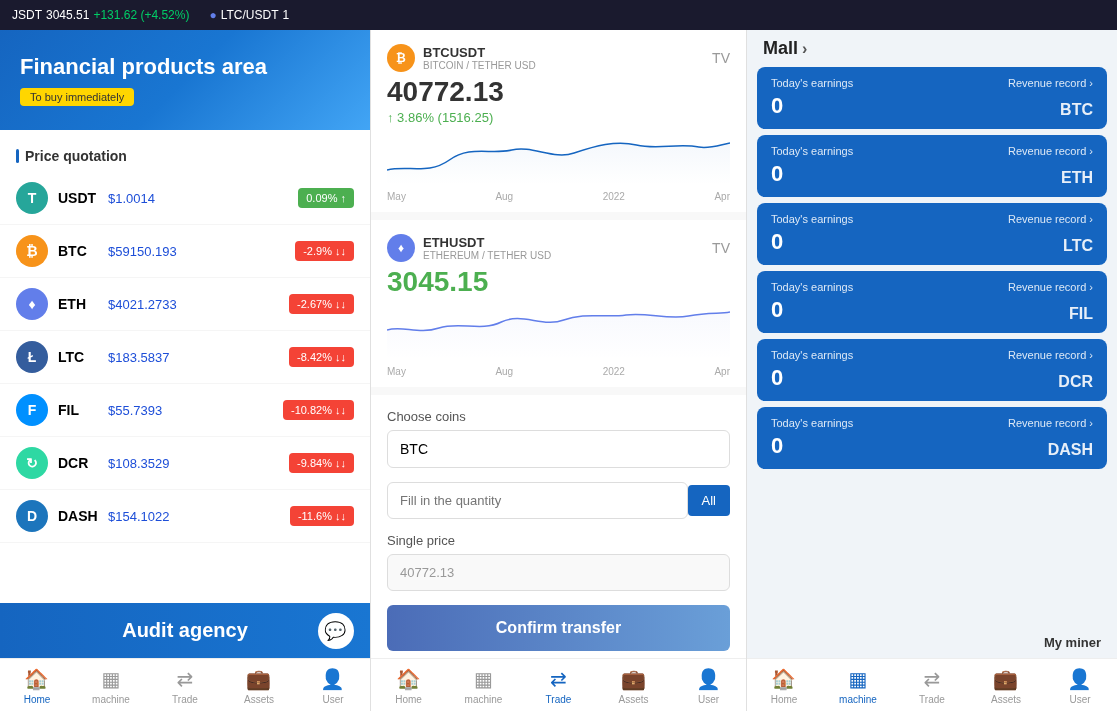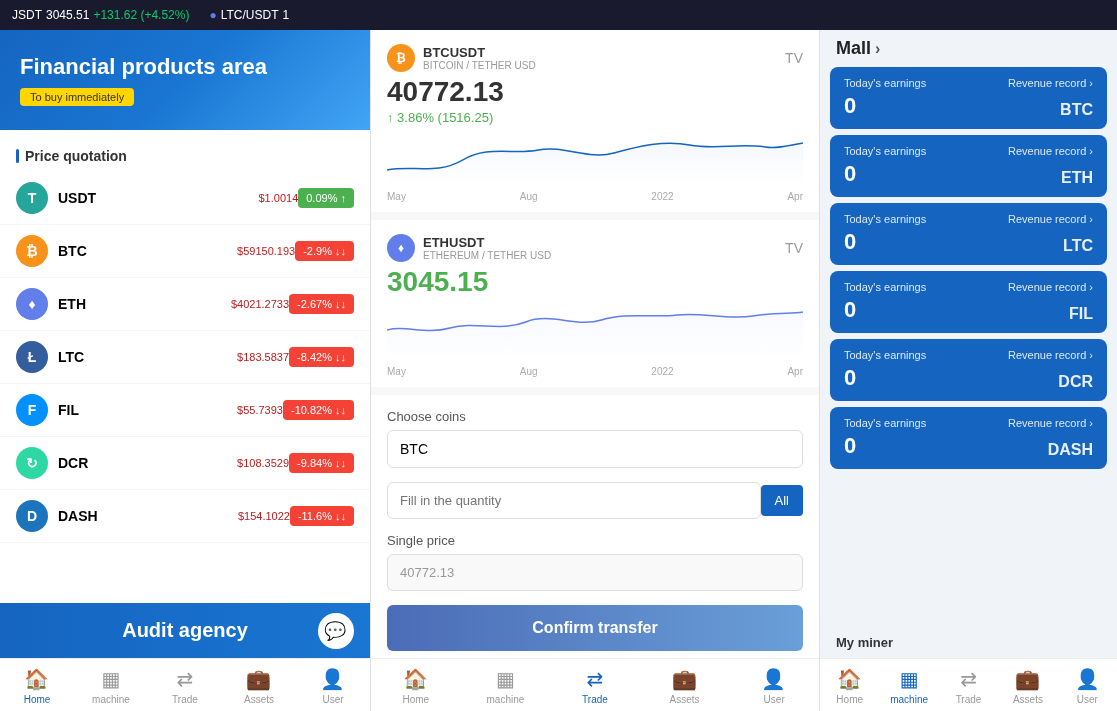--- a/index.html
+++ b/index.html
@@ -108,21 +108,21 @@
       display: flex;
       align-items: center;
       justify-content: center;
       font-size: 14px;
       font-weight: bold;
       color: #fff;
       margin-right: 10px;
       flex-shrink: 0;
     }
     .coin-name { font-size: 14px; font-weight: 600; width: 50px; }
-    .coin-price { font-size: 11px; color: #b91c1c; flex: 1; text-align: right; }
+    .coin-price { font-size: 13px; color: #1d4ed8; flex: 1; }
     .coin-change {
       padding: 4px 8px;
       border-radius: 4px;
       font-size: 11px;
       color: #fff;
       display: flex;
       align-items: center;
       gap: 2px;
     }
     .change-green { background: #4caf50; }
@@ -290,26 +290,27 @@
     .mid-nav {
       display: flex;
       border-top: 1px solid #eee;
       background: #fff;
       flex-shrink: 0;
     }
     .mid-nav .nav-item.active { color: #1565c0; }
 
     
     .right-panel {
-      width: 297px;
+      width: 370px;
       background: #f0f4f8;
       display: flex;
       flex-direction: column;
       flex-shrink: 0;
       overflow: hidden;
+      text-align: right;
     }
     .right-header {
       padding: 8px 16px;
       font-size: 18px;
       font-weight: 700;
       color: #222;
       display: flex;
       align-items: center;
       gap: 4px;
       background: #f0f4f8;

